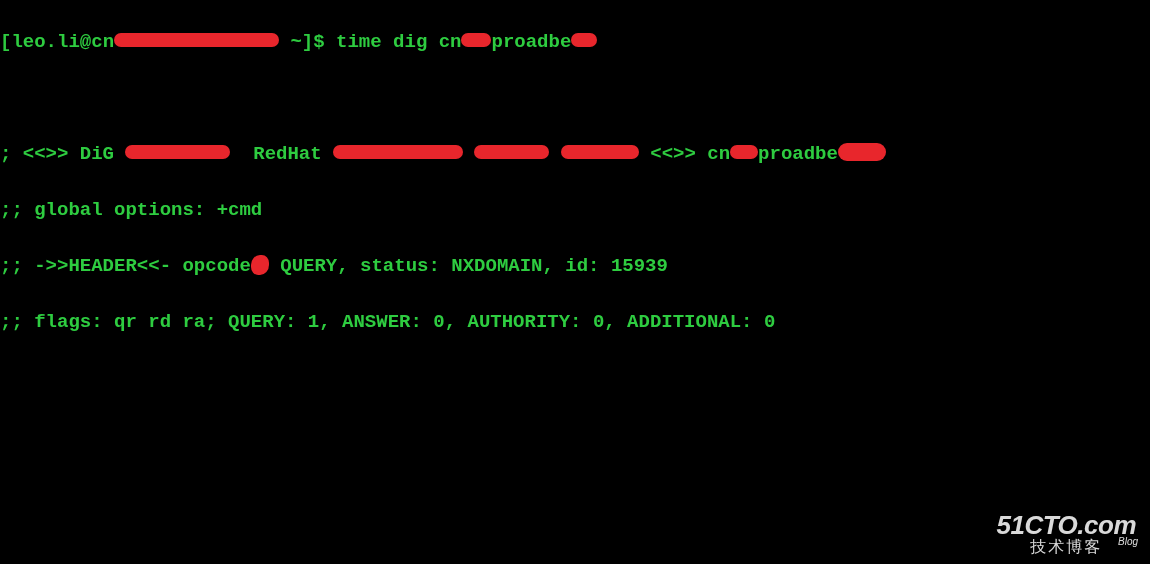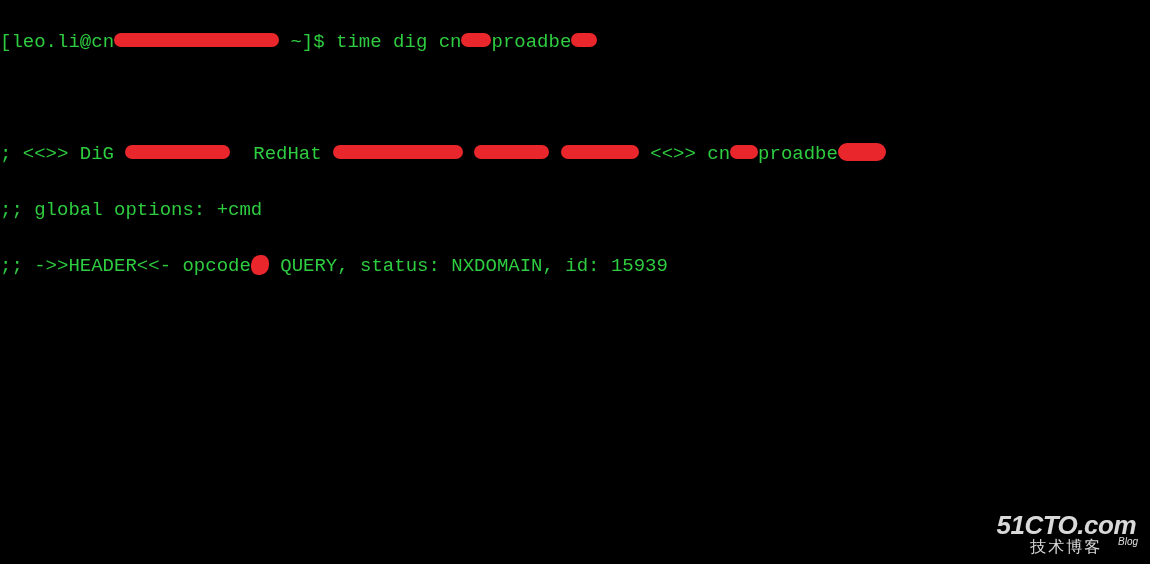--- a/index.html
+++ b/index.html
@@ -16,21 +16,21 @@
   }
   .terminal {
     position: absolute;
     top: 0;
     left: 0;
     width: 1150px;
     height: 564px;
     color: #2ecc40;
     padding: 0;
     white-space: pre;
-    font-weight: 400;
+    font-weight: 700;
   }
   .line {
     white-space: pre;
   }
   .red {
     display: inline-block;
     background: #e8262c;
     height: 14px;
     border-radius: 8px;
     vertical-align: middle;
@@ -78,20 +78,21 @@
 </style>
 </head>
 <body>
 
 <div class="terminal">
 <div class="line"><span>[</span><span>leo.li</span><span>@</span><span>cn</span><span class="red" style="width:165px"></span><span> ~]$ </span><span>time dig cn</span><span class="red" style="width:30px"></span><span>proadbe</span><span class="red" style="width:26px"></span></div>
 <div class="line"> </div>
 <div class="line"><span>; &lt;&lt;&gt;&gt; DiG </span><span class="red" style="width:105px"></span><span>  RedHat </span><span class="red" style="width:130px"></span> <span class="red" style="width:75px"></span> <span class="red" style="width:78px"></span><span> &lt;&lt;&gt;&gt; cn</span><span class="red" style="width:28px"></span><span>proadbe</span><span class="red" style="width:48px;height:18px;border-radius:12px"></span></div>
 <div class="line">;; global options: +cmd</div>
 <div class="line"><span>;; -&gt;&gt;HEADER&lt;&lt;- opcode</span><span class="red-blob" style="width:18px;height:20px;top:-1px"></span><span> QUERY, status: NXDOMAIN, id: 15939</span></div>
+<div class="line">;; flags: qr rd ra; QUERY: 1, ANSWER: 0, AUTHORITY: 0, ADDITIONAL: 0</div>
 <div class="line"> </div>
 
 
 
 
 
 
 
 
 

